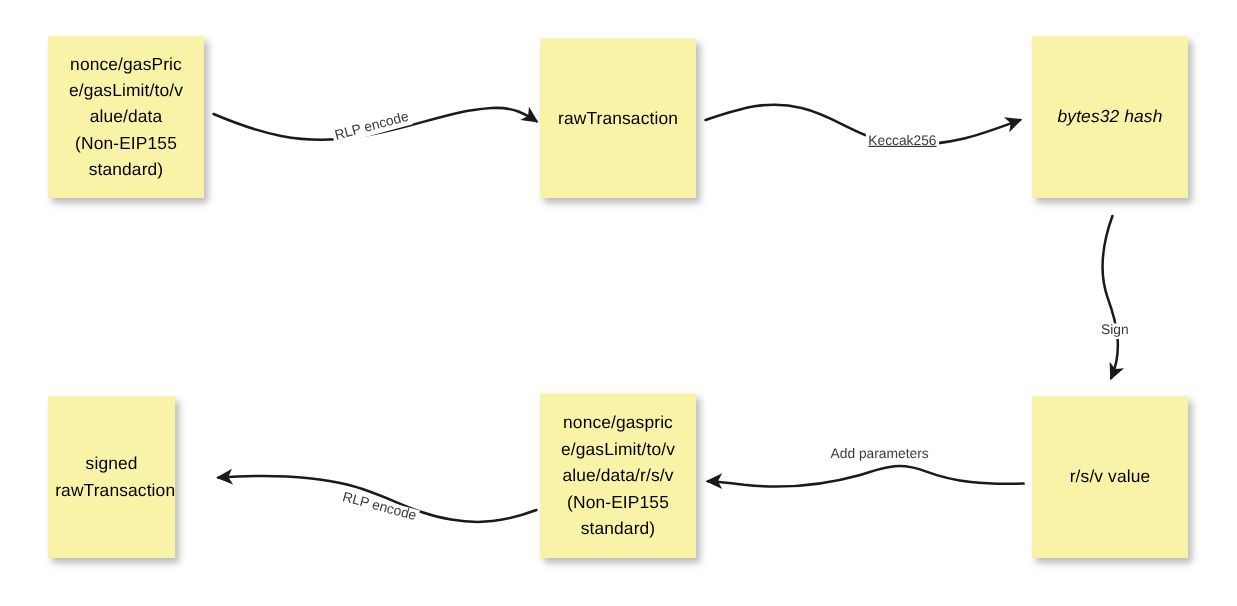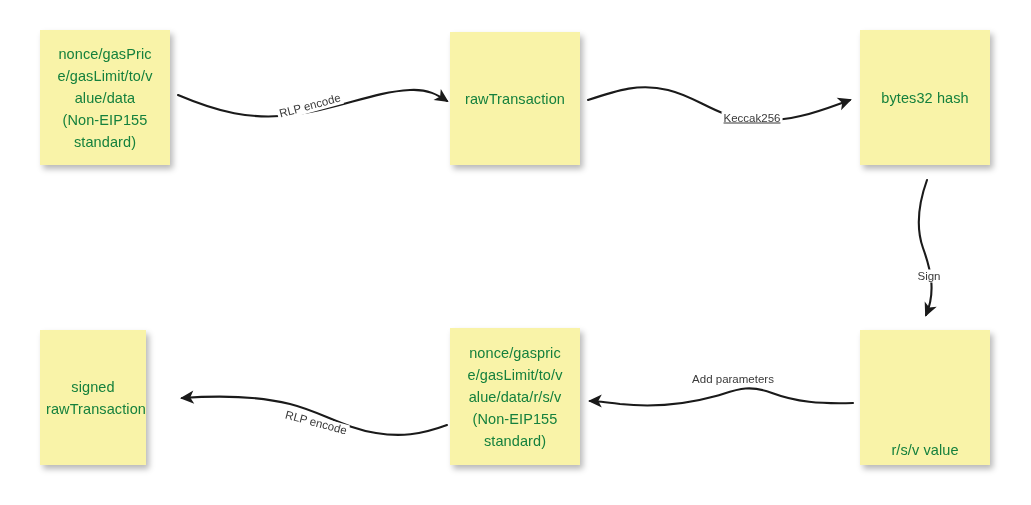--- a/index.html
+++ b/index.html
@@ -18,21 +18,21 @@
     overflow: hidden;
   }
   .note {
     position: absolute;
     background: #f9f3a8;
     box-sizing: border-box;
     display: flex;
     align-items: center;
     justify-content: center;
     text-align: center;
-    color: #15803d;
+    color: #000000;
     font-size: 14.5px;
     line-height: 22px;
     letter-spacing: 0.1px;
     box-shadow: 3px 4px 6px rgba(0,0,0,0.28);
     padding: 4px 6px;
     white-space: pre-line;
   }
   .note-text {
     display: block;
     width: 100%;
@@ -92,38 +92,38 @@
 e/gasLimit/to/v
 alue/data
 (Non-EIP155
 standard)</span>
   </div>
 
   <div class="note" style="left:450px; top:32px; width:130px; height:133px;">
     <span class="note-text">rawTransaction</span>
   </div>
 
-  <div class="note" style="left:860px; top:30px; width:130px; height:135px;">
+  <div class="note" style="left:860px; top:30px; width:130px; height:135px;font-style:italic;">
     <span class="note-text">bytes32 hash</span>
   </div>
 
   <div class="note" style="left:40px; top:330px; width:106px; height:135px;">
     <span class="note-text">signed
 rawTransaction</span>
   </div>
 
   <div class="note" style="left:450px; top:328px; width:130px; height:137px;">
     <span class="note-text">nonce/gaspric
 e/gasLimit/to/v
 alue/data/r/s/v
 (Non-EIP155
 standard)</span>
   </div>
 
-  <div class="note" style="left:860px; top:330px; width:130px; height:135px;align-items:flex-end;">
+  <div class="note" style="left:860px; top:330px; width:130px; height:135px;">
     <span class="note-text">r/s/v value</span>
   </div>
 
   <div class="edge-label" style="left:310px; top:106px; transform: translate(-50%,-50%) rotate(-15deg);">RLP encode</div>
 
   <div class="edge-label" style="left:752px; top:118px; transform: translate(-50%,-50%) rotate(0deg); text-decoration: underline;">Keccak256</div>
 
   <div class="edge-label" style="left:929px; top:248px; transform: translate(-50%,-50%) rotate(0deg); margin-top: 28px;">Sign</div>
 
   <div class="edge-label" style="left:733px; top:379px; transform: translate(-50%,-50%) rotate(0deg);">Add parameters</div>

